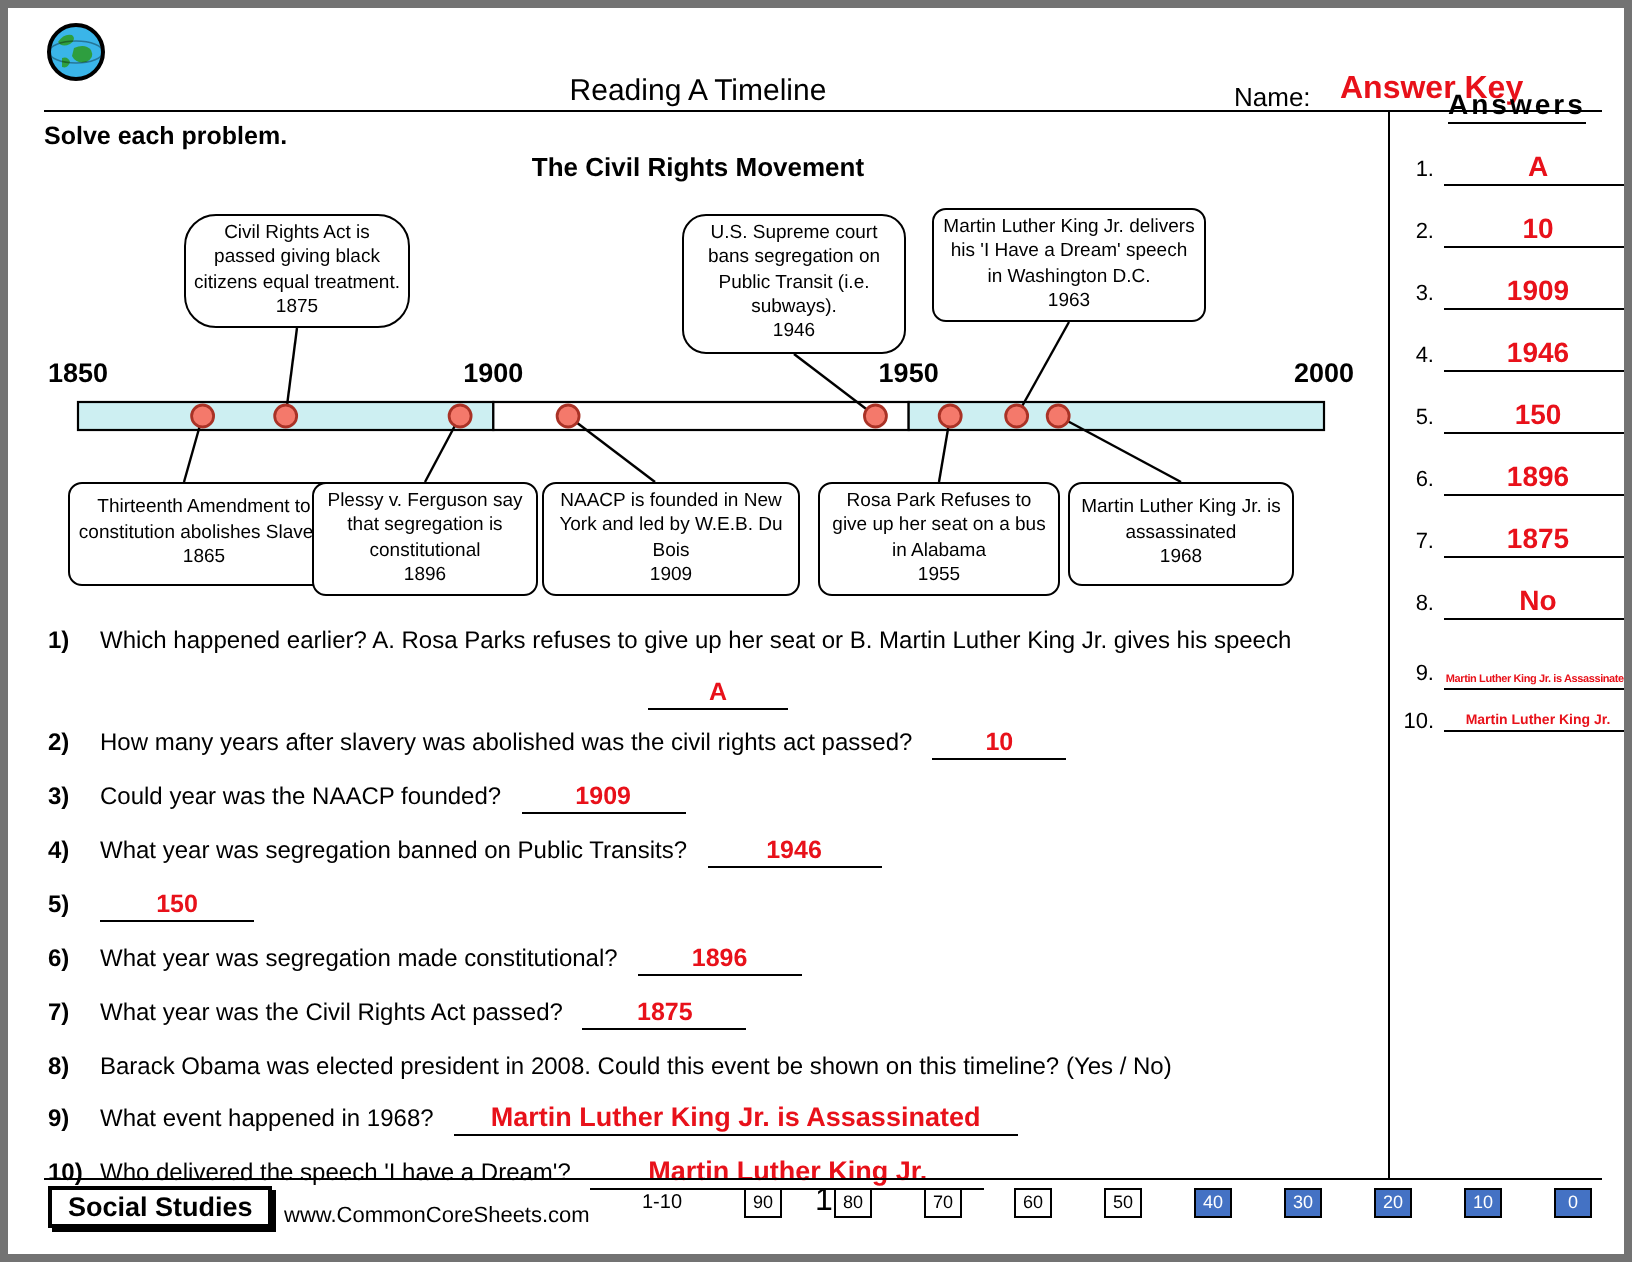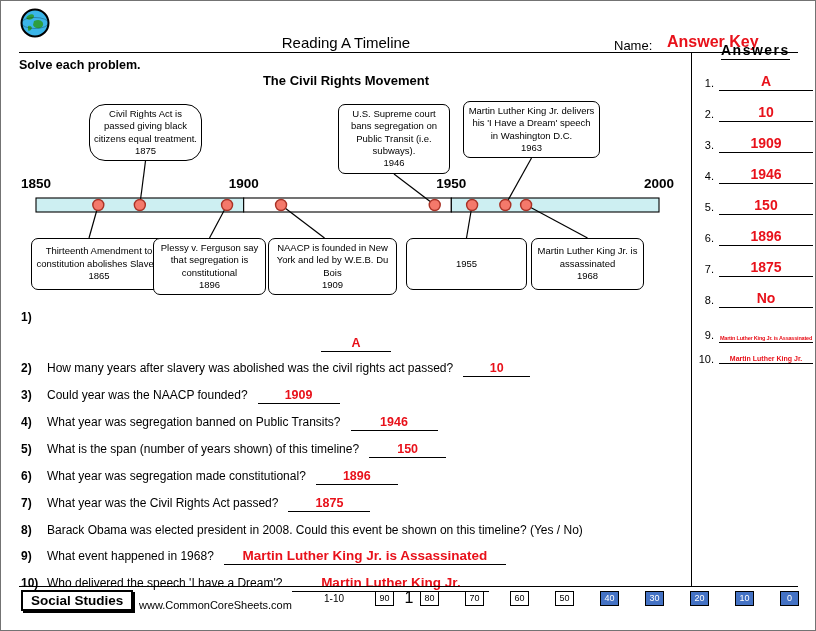--- a/index.html
+++ b/index.html
@@ -1,37 +1,37 @@
 <!DOCTYPE html>
 <html style="--red: #e8111a; --score-hl: #4472c4;"><head>
 <meta charset="utf-8">
 <style>
   html,body{margin:0;padding:0;background:#fff;}
   .page{position:relative;width:816px;height:631px;background:#fff;overflow:hidden;
-        font-family:"Liberation Sans",sans-serif;color:#000;border:1px solid #737373;box-sizing:border-box;}
+        font-family:"Liberation Sans",sans-serif;color:#000;border:4px solid #737373;box-sizing:border-box;}
 
   
   .globe{position:absolute;left:18px;top:6px;}
   .hdr-title{position:absolute;left:0;top:33px;width:690px;text-align:center;font-size:15px;}
   .name-label{position:absolute;left:613px;top:37px;font-size:13px;}
   .name-value{position:absolute;left:666px;top:32px;font-size:16px;font-weight:bold;color:var(--red,#e8111a);}
   .hdr-rule{position:absolute;left:18px;top:51px;width:779px;border-top:1.6px solid #000;}
   .vsep{position:absolute;left:690px;top:52px;height:533px;border-left:1.6px solid #000;}
 
   .instructions{position:absolute;left:18px;top:57px;font-size:12.5px;font-weight:bold;}
   .tl-title{position:absolute;left:0;top:72px;width:690px;text-align:center;font-size:13px;font-weight:bold;}
 
   
   .timeline{position:absolute;left:18px;top:95px;width:668px;height:212px;}
   #tl-svg{position:absolute;left:0;top:0;}
   .callout{position:absolute;box-sizing:border-box;background:#fff;border:1.3px solid #000;border-radius:7px;
            padding:3px 4px;font-size:9.5px;line-height:1.3;text-align:center;min-height:52px;
            display:flex;flex-direction:column;justify-content:center;}
   .cA1{left:70px;top:8px;width:113px;border-radius:16px;}
-  .cA2{left:319px;top:8px;width:112px;}
+  .cA2{left:319px;top:8px;width:112px;border-radius:12px;}
   .cA3{left:444px;top:5px;width:137px;}
   .cB1{left:12px;top:142px;width:136px;}
   .cB2{left:134px;top:142px;width:113px;}
   .cB3{left:249px;top:142px;width:129px;}
   .cB4{left:387px;top:142px;width:121px;}
   .cB5{left:512px;top:142px;width:113px;}
 
   
   .questions{position:absolute;left:20px;top:308px;width:664px;font-size:12px;}
   .q-row{display:flex;align-items:baseline;margin-bottom:10px;line-height:16px;}
@@ -134,31 +134,33 @@
     </div>
     <div class="callout cB2">
       <div>Plessy v. Ferguson say that segregation is constitutional</div>
       <div>1896</div>
     </div>
     <div class="callout cB3">
       <div>NAACP is founded in New York and led by W.E.B. Du Bois</div>
       <div>1909</div>
     </div>
     <div class="callout cB4">
+      <div>Rosa Park Refuses to give up her seat on a bus in Alabama</div>
       <div>1955</div>
     </div>
     <div class="callout cB5">
       <div>Martin Luther King Jr. is assassinated</div>
       <div>1968</div>
     </div>
   </div>
 
   <div class="questions">
     <div class="q-row">
       <span class="q-num">1)</span>
+      <span class="q-text">Which happened earlier?   A. Rosa Parks refuses to give up her seat   or   B. Martin Luther King Jr. gives his speech</span>
     </div>
     <div class="q1-ans-row">
       <span class="q-blank"><span>A</span></span>
     </div>
     <div class="q-row">
       <span class="q-num">2)</span>
       <span class="q-text">How many years after slavery was abolished was the civil rights act passed?</span>
       <span class="q-blank" style="min-width:55px"><span>10</span></span>
     </div>
     <div class="q-row">
@@ -166,21 +168,20 @@
       <span class="q-text">Could year was the NAACP founded?</span>
       <span class="q-blank" style="min-width:70px"><span>1909</span></span>
     </div>
     <div class="q-row">
       <span class="q-num">4)</span>
       <span class="q-text">What year was segregation banned on Public Transits?</span>
       <span class="q-blank" style="min-width:75px"><span>1946</span></span>
     </div>
     <div class="q-row">
       <span class="q-num">5)</span>
-      <span class="q-text">What is the span (number of years shown) of this timeline?</span>
       <span class="q-blank" style="min-width:65px"><span>150</span></span>
     </div>
     <div class="q-row">
       <span class="q-num">6)</span>
       <span class="q-text">What year was segregation made constitutional?</span>
       <span class="q-blank" style="min-width:70px"><span>1896</span></span>
     </div>
     <div class="q-row">
       <span class="q-num">7)</span>
       <span class="q-text">What year was the Civil Rights Act passed?</span>

